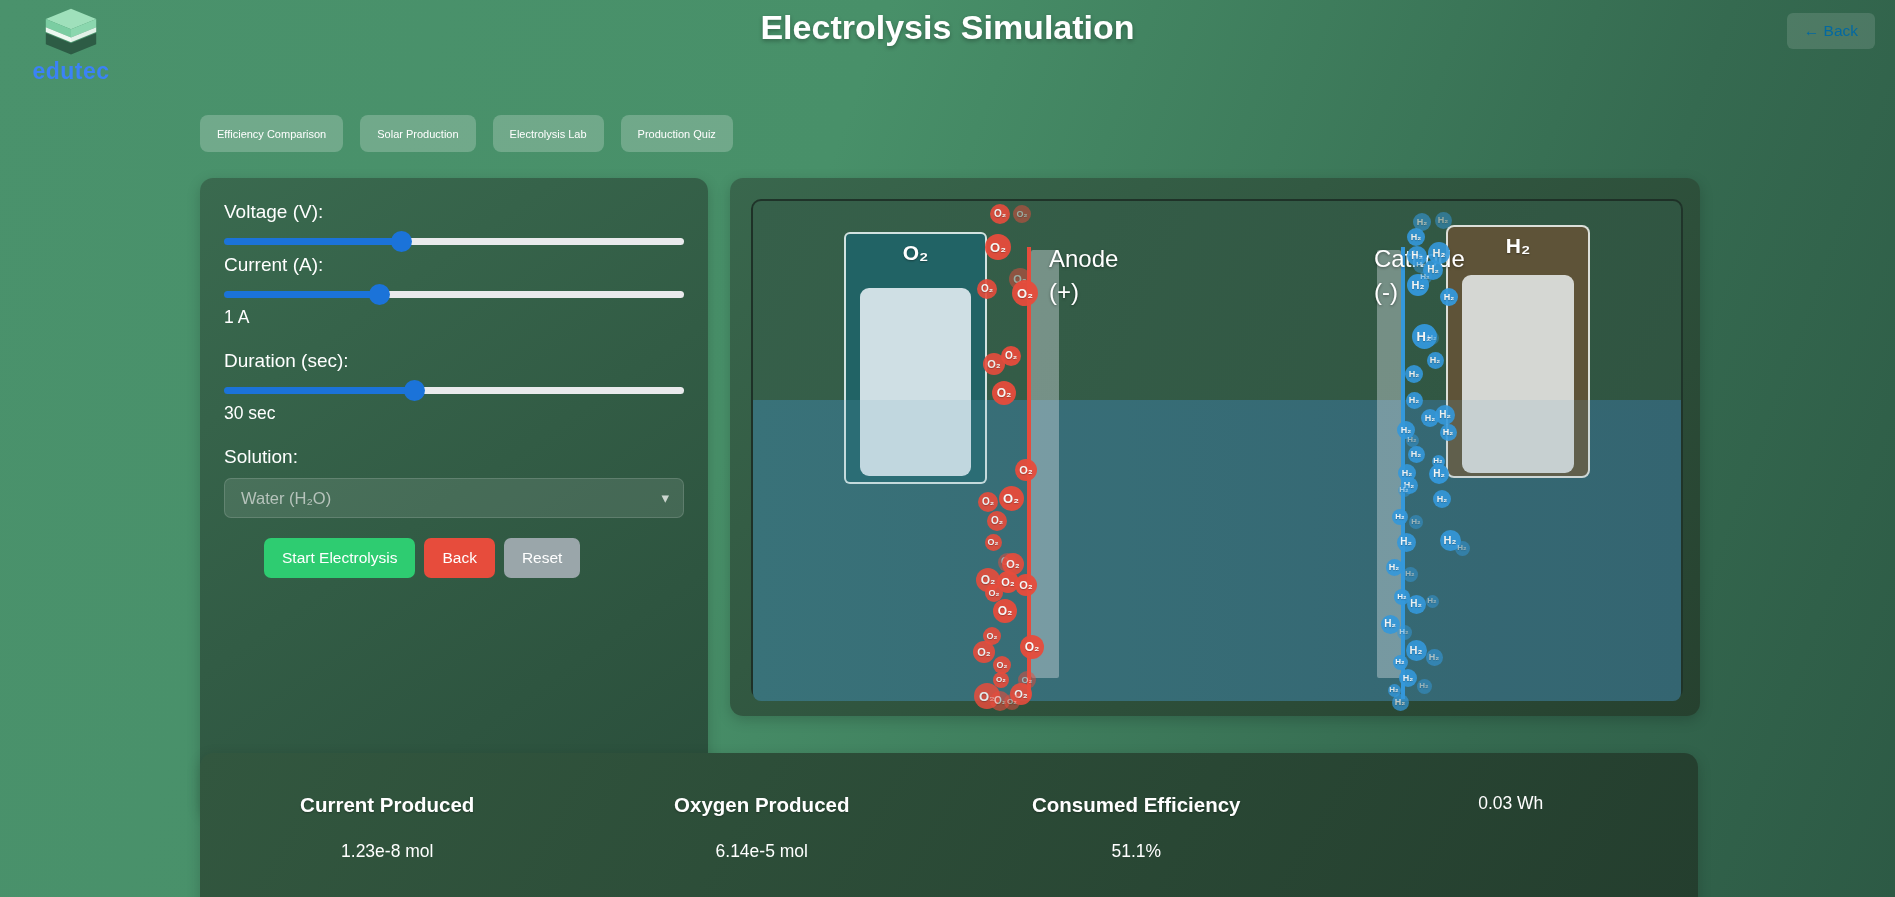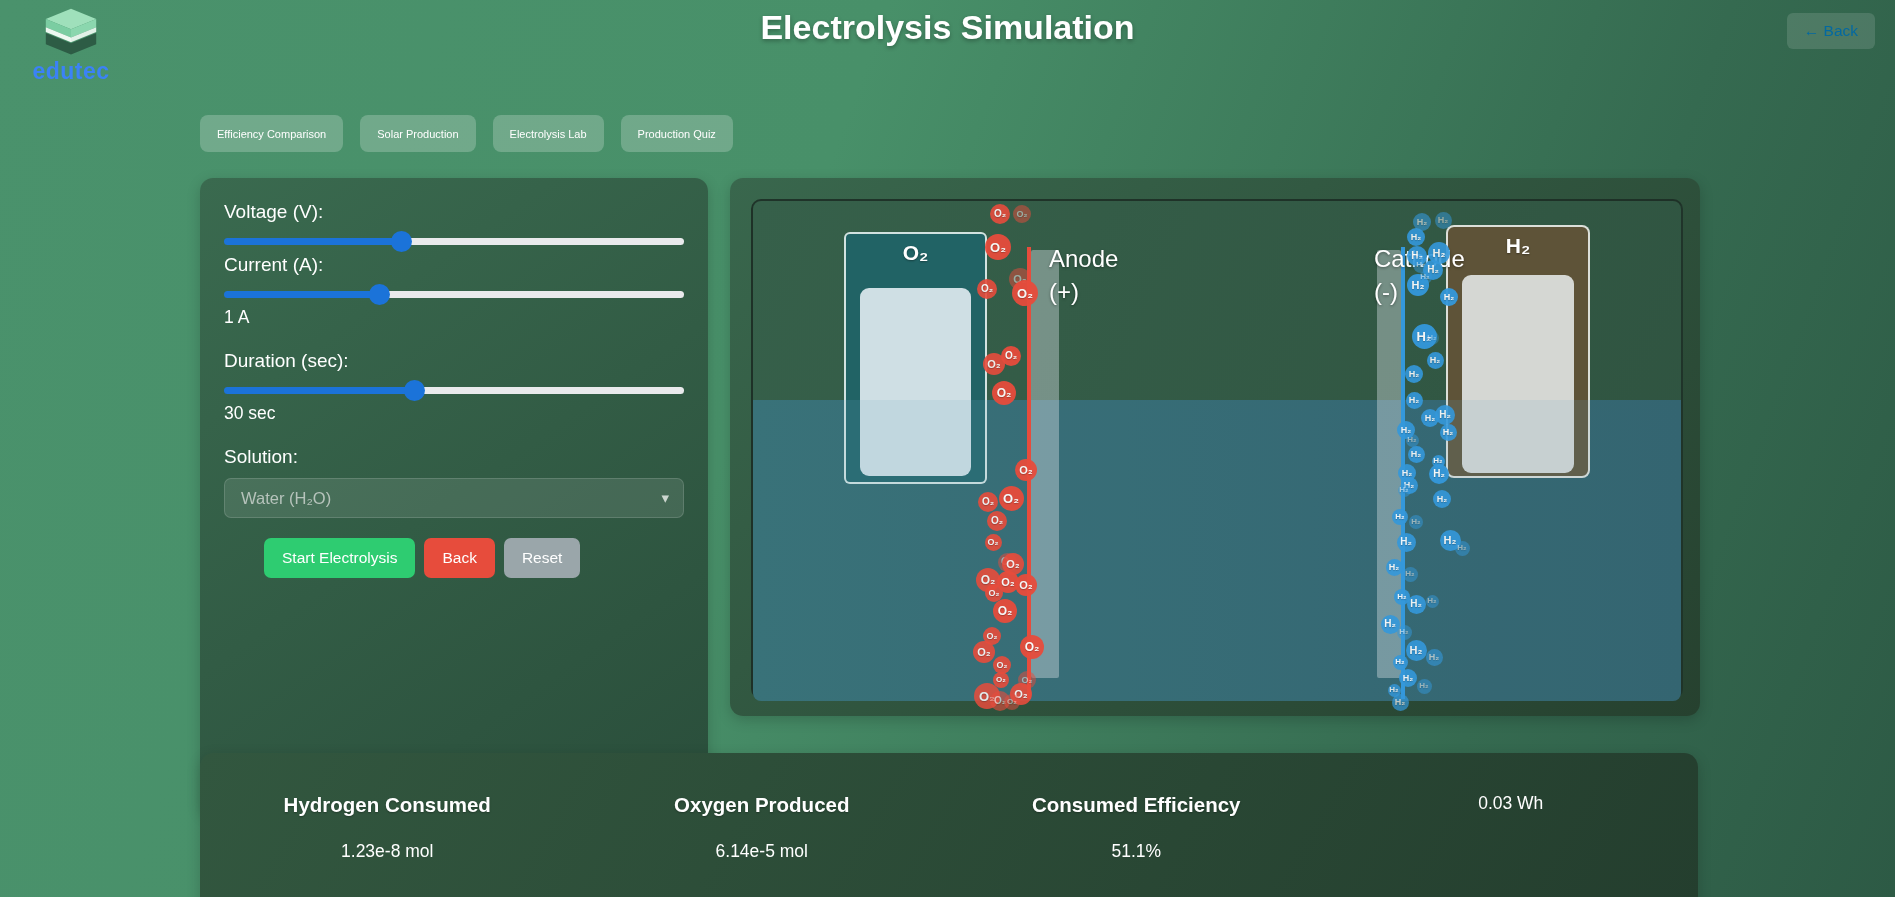--- a/index.html
+++ b/index.html
@@ -258,21 +258,21 @@
           <div class="bubble h2" style="left: 646px; top: 468px; width: 18px; height: 18px; opacity: 0.9; font-size: 9px;">H₂</div>
           <div class="bubble h2" style="left: 663.5px; top: 477.5px; width: 15px; height: 15px; opacity: 0.5; font-size: 8px;">H₂</div>
           <div class="bubble h2" style="left: 634.5px; top: 482.5px; width: 13px; height: 13px; opacity: 0.8; font-size: 8px;">H₂</div>
           <div class="bubble h2" style="left: 638.5px; top: 492.5px; width: 17px; height: 17px; opacity: 0.7; font-size: 9px;">H₂</div>
         </div>
     </div>
   </div>
 
   <div class="stats-panel">
     <div class="stat">
-      <div class="stat-title">Hydrogen Consumed</div>
+      <div class="stat-title">Current Produced</div>
       <div class="stat-value">1.23e-8 mol</div>
     </div>
     <div class="stat">
       <div class="stat-title">Oxygen Produced</div>
       <div class="stat-value">6.14e-5 mol</div>
     </div>
     <div class="stat">
       <div class="stat-title">Consumed Efficiency</div>
       <div class="stat-value">51.1%</div>
     </div>

